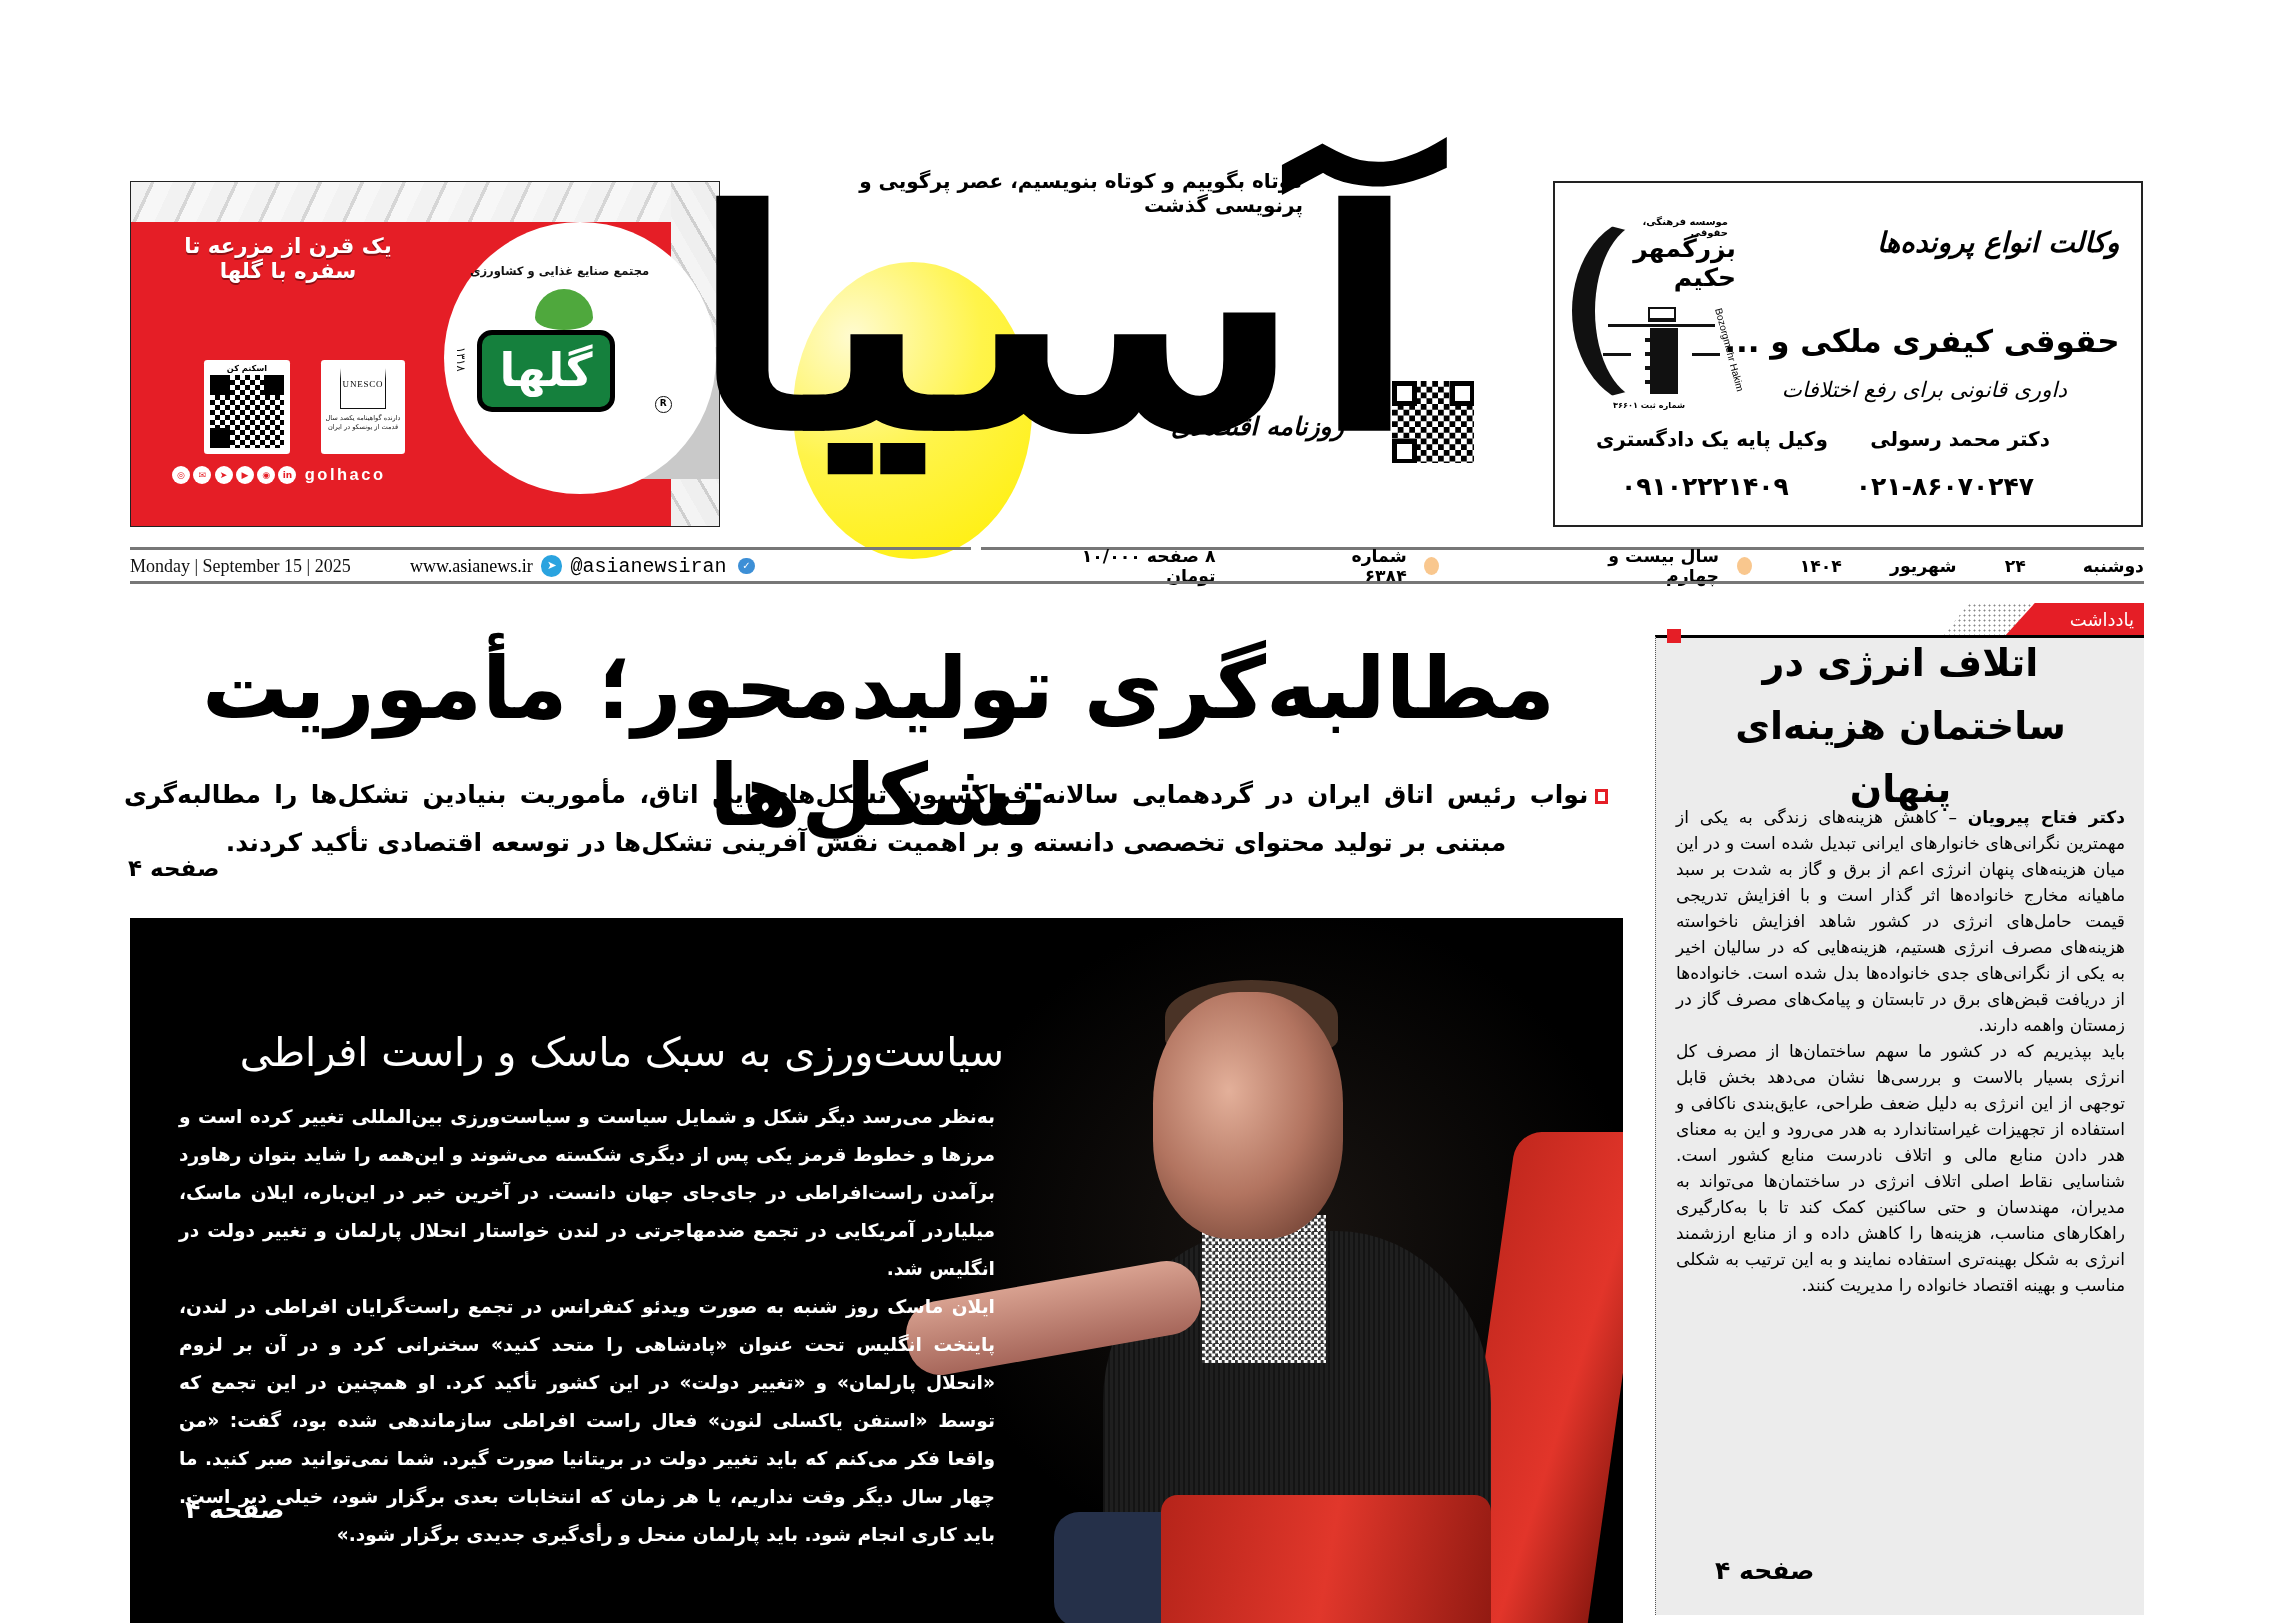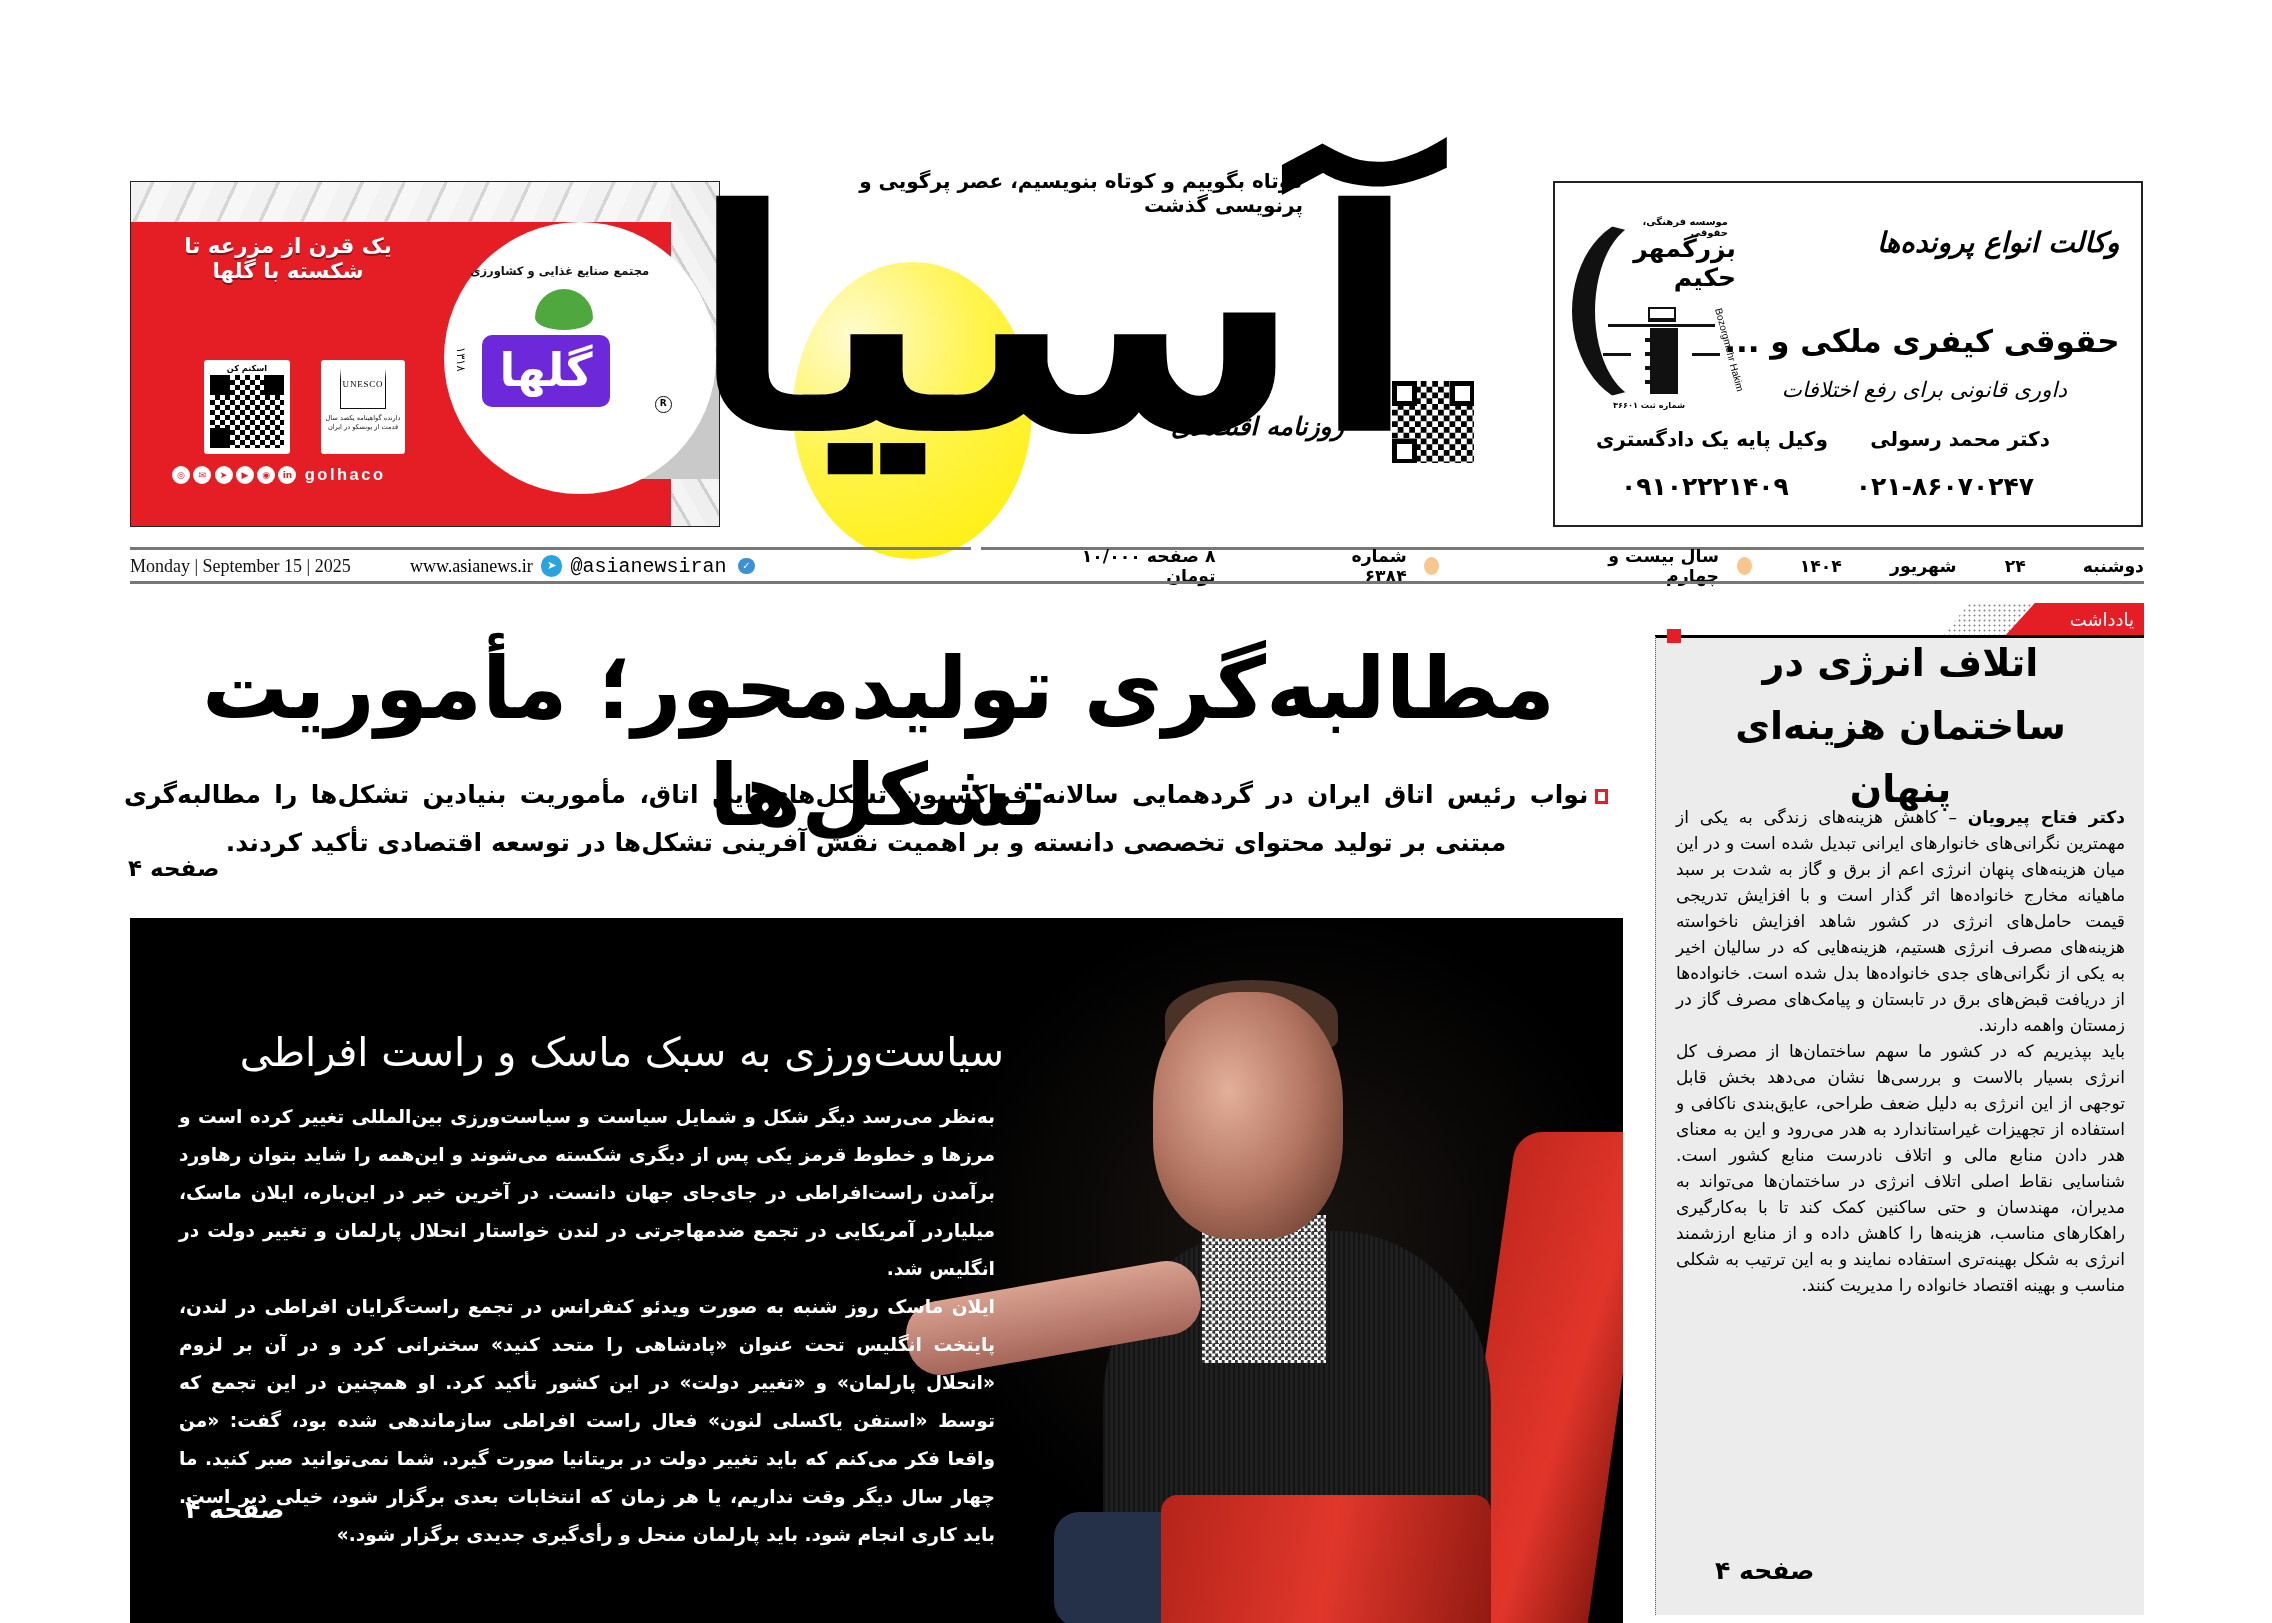--- a/index.html
+++ b/index.html
@@ -15,21 +15,21 @@
     #ad-left .herb-band { position: absolute; left: 0; top: 0; width: 100%; height: 40px;
       background: repeating-linear-gradient(115deg, #f2f2f2 0 18px, #d6d6d6 18px 21.4px, #f7f7f7 21.4px 38px); }
     #ad-left .herb-side { position: absolute; right: 0; top: 0; width: 48px; height: 100%;
       background: repeating-linear-gradient(60deg, #efefef 0 15px, #cfcfcf 15px 18px, #f4f4f4 18px 31px); }
     #ad-left .grey-corner { position: absolute; right: 0; top: 165px; width: 99px; height: 132px; background: #c9c9c9; }
     #ad-left .logo-circle { position: absolute; left: 313px; top: 40px; width: 272px; height: 272px;
       border-radius: 50%; background: #fff; }
     #ad-left .slogan { position: absolute; left: 25px; top: 51px; width: 264px; text-align: center;
       color: #fff; font-weight: bold; font-size: 21.4px; text-shadow: 0 1.6px 0 #8a0f14; direction: rtl; }
     #ad-left .brand { position: absolute; left: 346px; top: 148px; width: 138px; height: 82px;
-      border: 5px solid #ffffff; border-radius: 15px; background: #6d28d9; color: #fff;
+      border: 5px solid #000000; border-radius: 15px; background: #15803d; color: #fff;
       font-size: 46px; font-weight: bold; text-align: center; line-height: 71px; direction: rtl; }
     #ad-left .leaf { position: absolute; left: 404px; top: 107px; width: 58px; height: 41px;
       background: #4fa83d; border-radius: 50% 50% 50% 50% / 70% 70% 30% 30%; }
     #ad-left .tagline { position: absolute; left: 338px; top: 82px; width: 181px; text-align: center;
       font-size: 11.5px; font-weight: bold; direction: rtl; color: #111; }
     #ad-left .year { position: absolute; left: 323px; top: 165px; writing-mode: vertical-rl;
       font-size: 11.5px; color: #111; }
     #ad-left .reg { position: absolute; left: 524px; top: 214px; width: 16.5px; height: 16.5px; border: 1.6px solid #111;
       border-radius: 50%; font-size: 9px; font-weight: bold; text-align: center; line-height: 13px; background:#fff; }
     #ad-left .qr-card { position: absolute; left: 73px; top: 178px; width: 86px; height: 94px; background: #fff;
@@ -166,21 +166,21 @@
     #note-page { left: 1715px; top: 1556px; font-size: 25px; font-weight: bold; direction: rtl; }
   </style>
 </head>
 <body>
 
 <div id="ad-left" class="abs">
   <div class="herb-band"></div>
   <div class="herb-side"></div>
   <div class="grey-corner"></div>
   <div class="logo-circle"></div>
-  <div class="slogan">یک قرن از مزرعه تا شکسته با گلها</div>
+  <div class="slogan">یک قرن از مزرعه تا سفره با گلها</div>
   <div class="tagline">مجتمع صنایع غذایی و کشاورزی</div>
   <div class="leaf"></div>
   <div class="brand">گلها</div>
   <div class="year">۱۳۱۸</div>
   <div class="reg">R</div>
   <div class="qr-card">
     <div class="cap">اسکنم کن</div>
     <div class="qr-grid"></div>
   </div>
   <div class="unesco-card">

